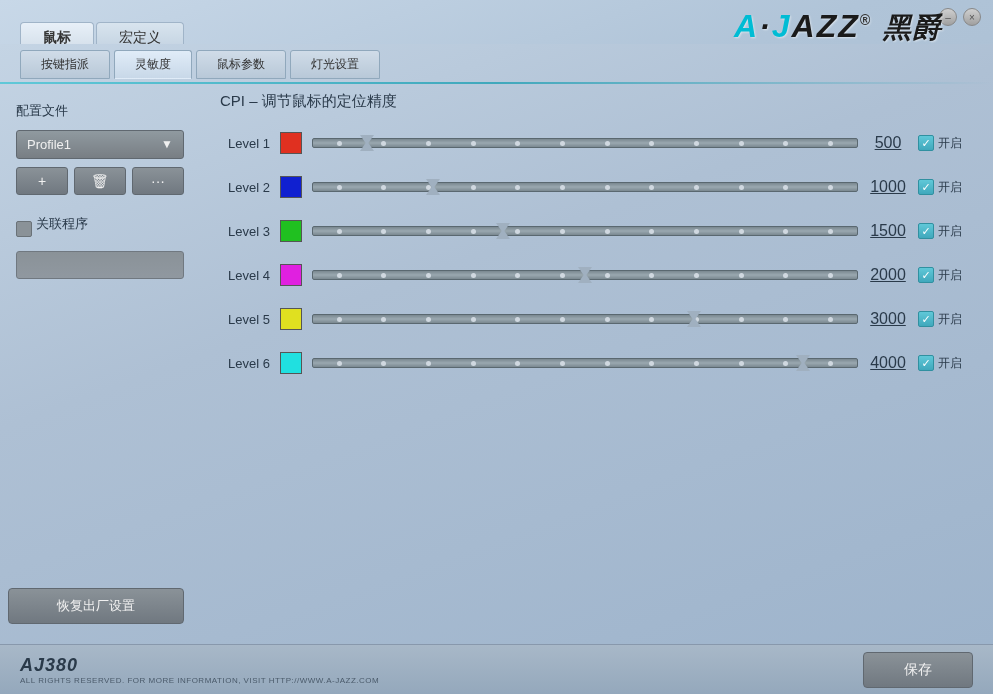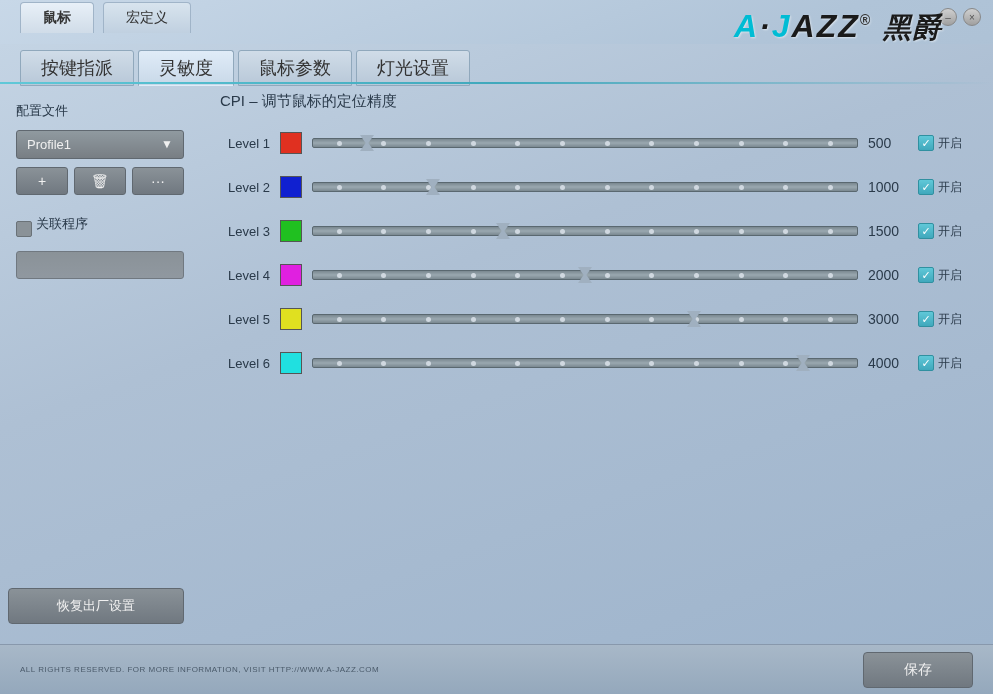--- a/index.html
+++ b/index.html
@@ -30,24 +30,24 @@
       align-items: center;
       justify-content: center;
       font-size: 10px;
       color: #555;
       cursor: pointer;
     }
 
     
     .top-nav {
       position: absolute;
-      top: 2px;
+      top: 22px;
       left: 20px;
       display: flex;
-      gap: 9px;
+      gap: 2px;
     }
     .top-tab {
       padding: 6px 22px;
       background: linear-gradient(180deg, #d8e4ee 0%, #c0d0e0 100%);
       border: 1px solid #a0b4c8;
       border-bottom: none;
       border-radius: 4px 4px 0 0;
       font-size: 14px;
       color: #333;
       cursor: pointer;
@@ -99,21 +99,21 @@
       left: 20px;
       display: flex;
       gap: 4px;
       padding-top: 6px;
     }
     .sub-tab {
       padding: 5px 20px;
       background: linear-gradient(180deg, #d0dce8 0%, #b8c8d8 100%);
       border: 1px solid #90a8bc;
       border-radius: 3px 3px 0 0;
-      font-size: 18px;
+      font-size: 12px;
       color: #333;
       cursor: pointer;
     }
     .sub-tab.active {
       background: linear-gradient(180deg, #e0ecf8 0%, #c8d8e8 100%);
       border-bottom-color: transparent;
     }
 
     
     .content-area {
@@ -285,24 +285,25 @@
       left: 50%;
       transform: translateX(-50%);
       width: 0;
       height: 0;
       border-left: 7px solid transparent;
       border-right: 7px solid transparent;
       border-bottom: 10px solid #a0b0c0;
     }
     .cpi-value {
       width: 40px;
-      text-align: left;
-      font-size: 14px;
+      text-align: center;
+      font-size: 16px;
       color: #2a3a4a;
       flex-shrink: 0;
+      text-decoration: underline;
     }
     .enable-check {
       display: flex;
       align-items: center;
       gap: 4px;
       flex-shrink: 0;
       width: 55px;
     }
     .check-icon {
       width: 16px;
@@ -616,16 +617,17 @@
     </div>
   </div>
         </div>
     </div>
 
   </div>
 </div>
 
 <div class="bottom-bar">
   <div class="bottom-left">
+    <div class="model-text">AJ380</div>
     <div class="copyright-text">ALL RIGHTS RESERVED. FOR MORE INFORMATION, VISIT HTTP://WWW.A-JAZZ.COM</div>
   </div>
   <div class="save-btn">保存</div>
 </div>
 
 </body></html>

